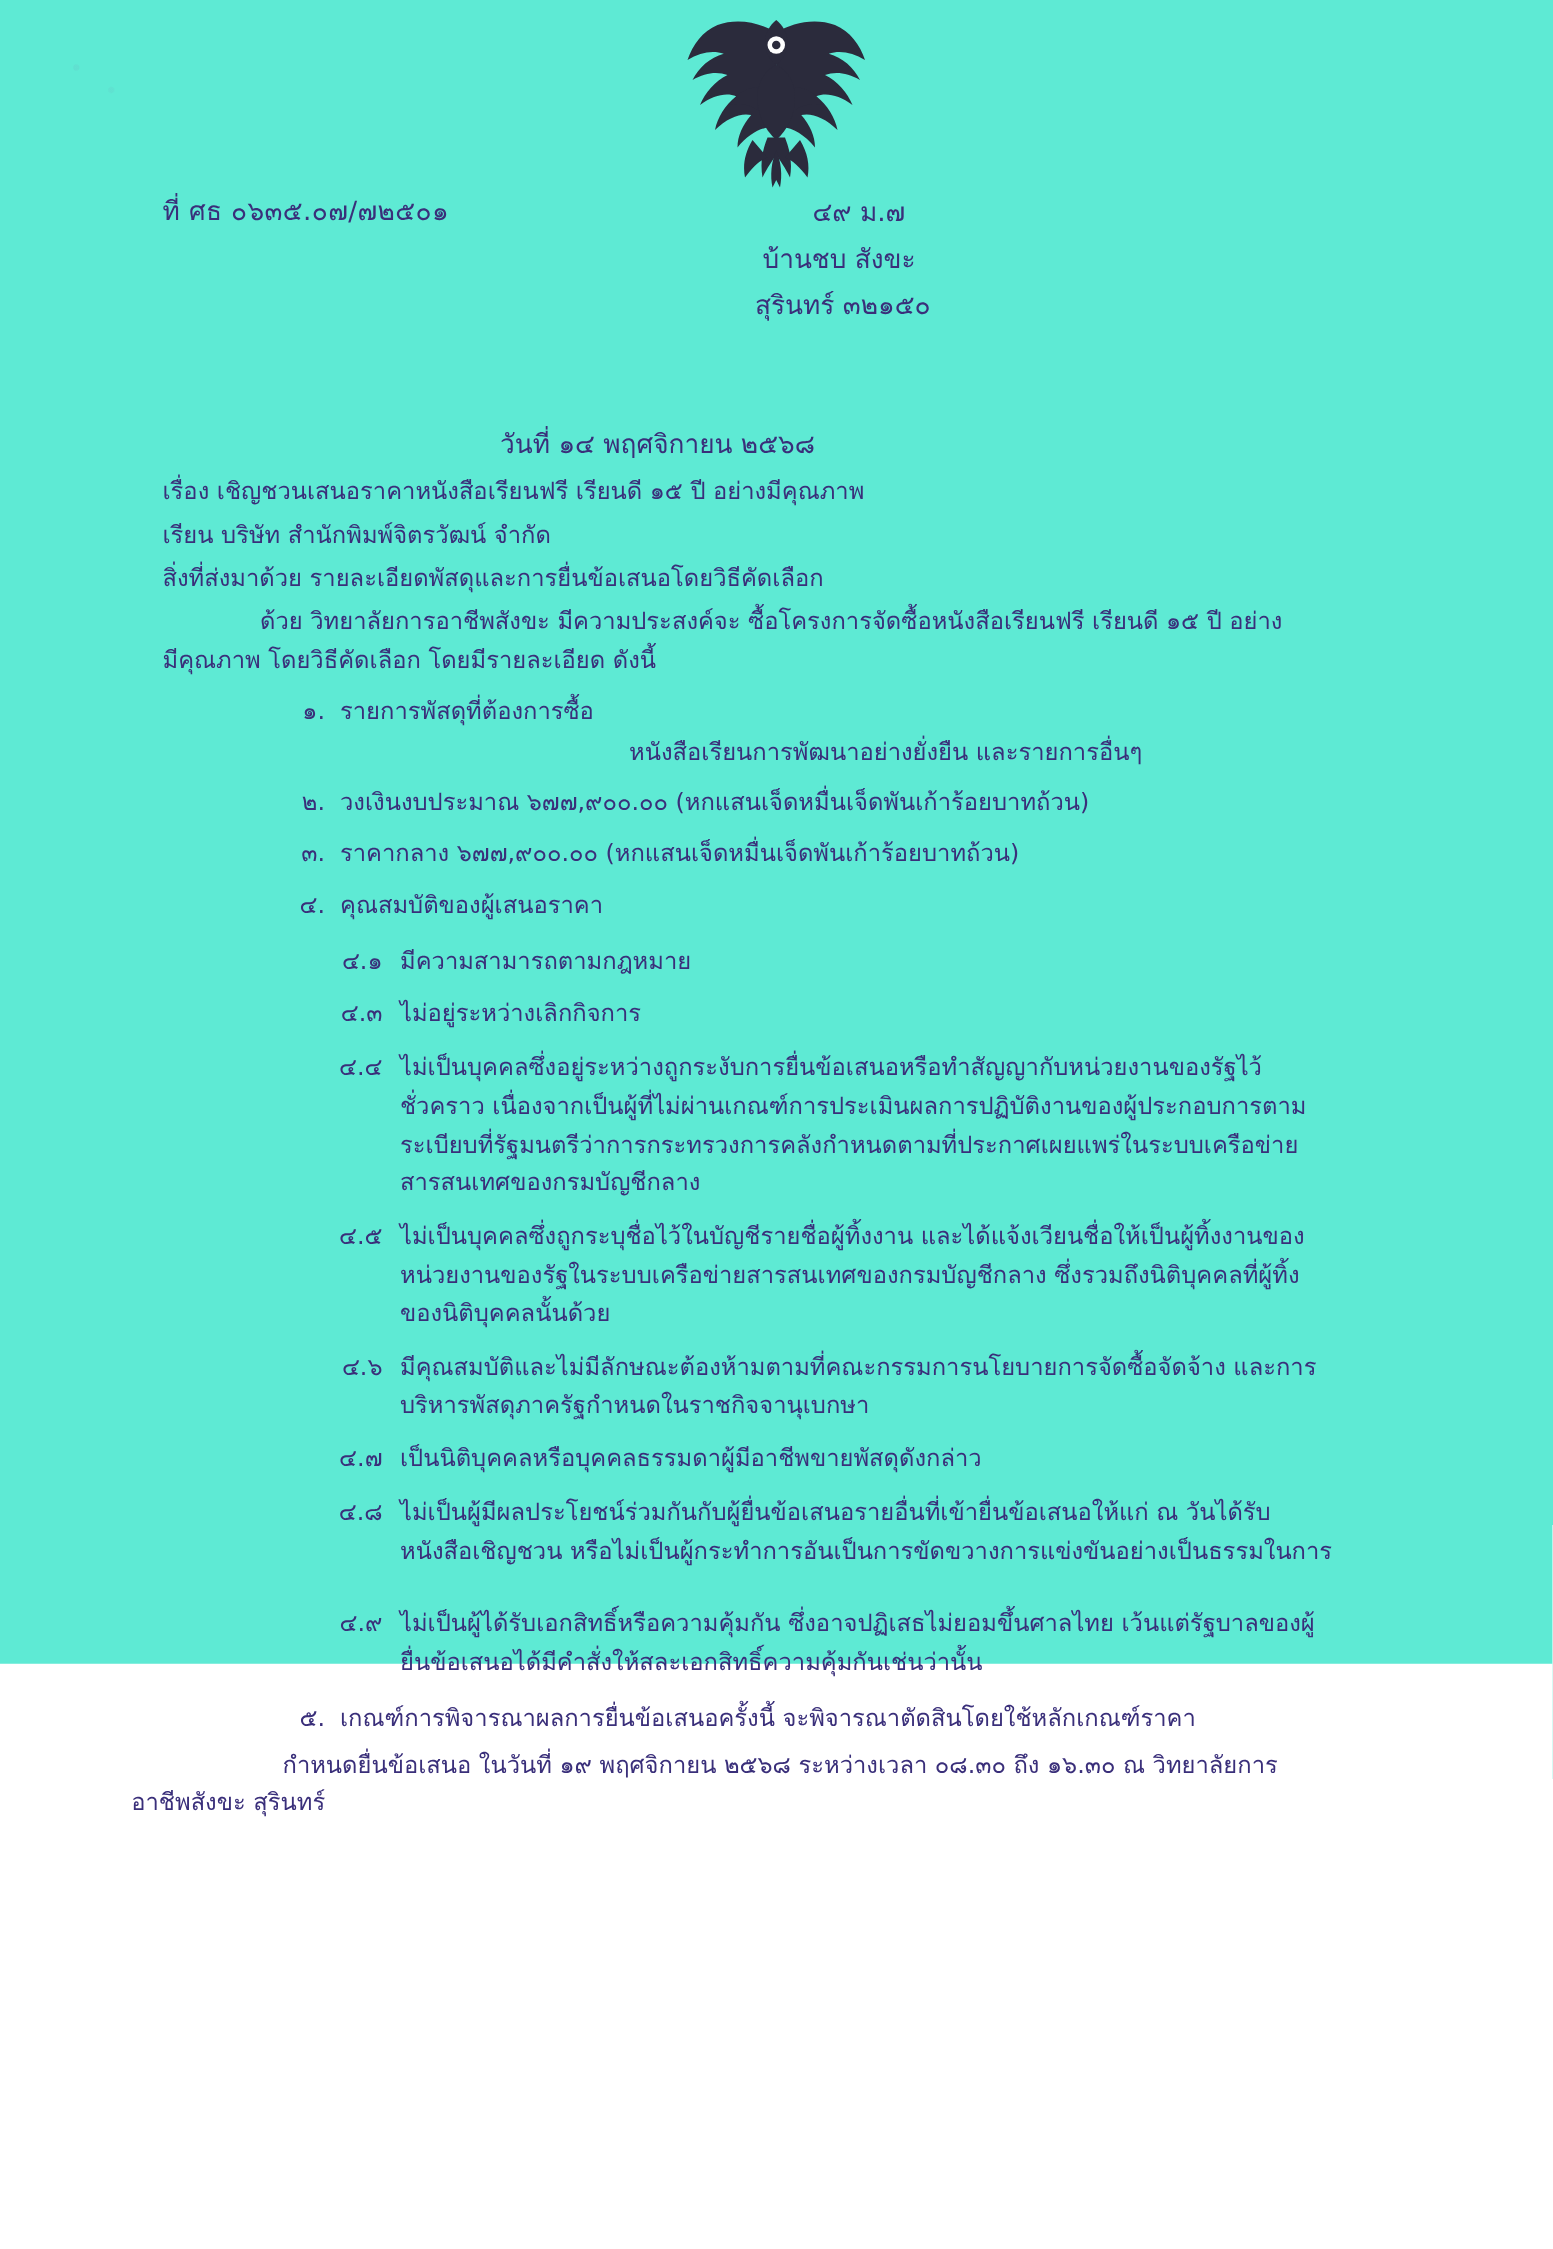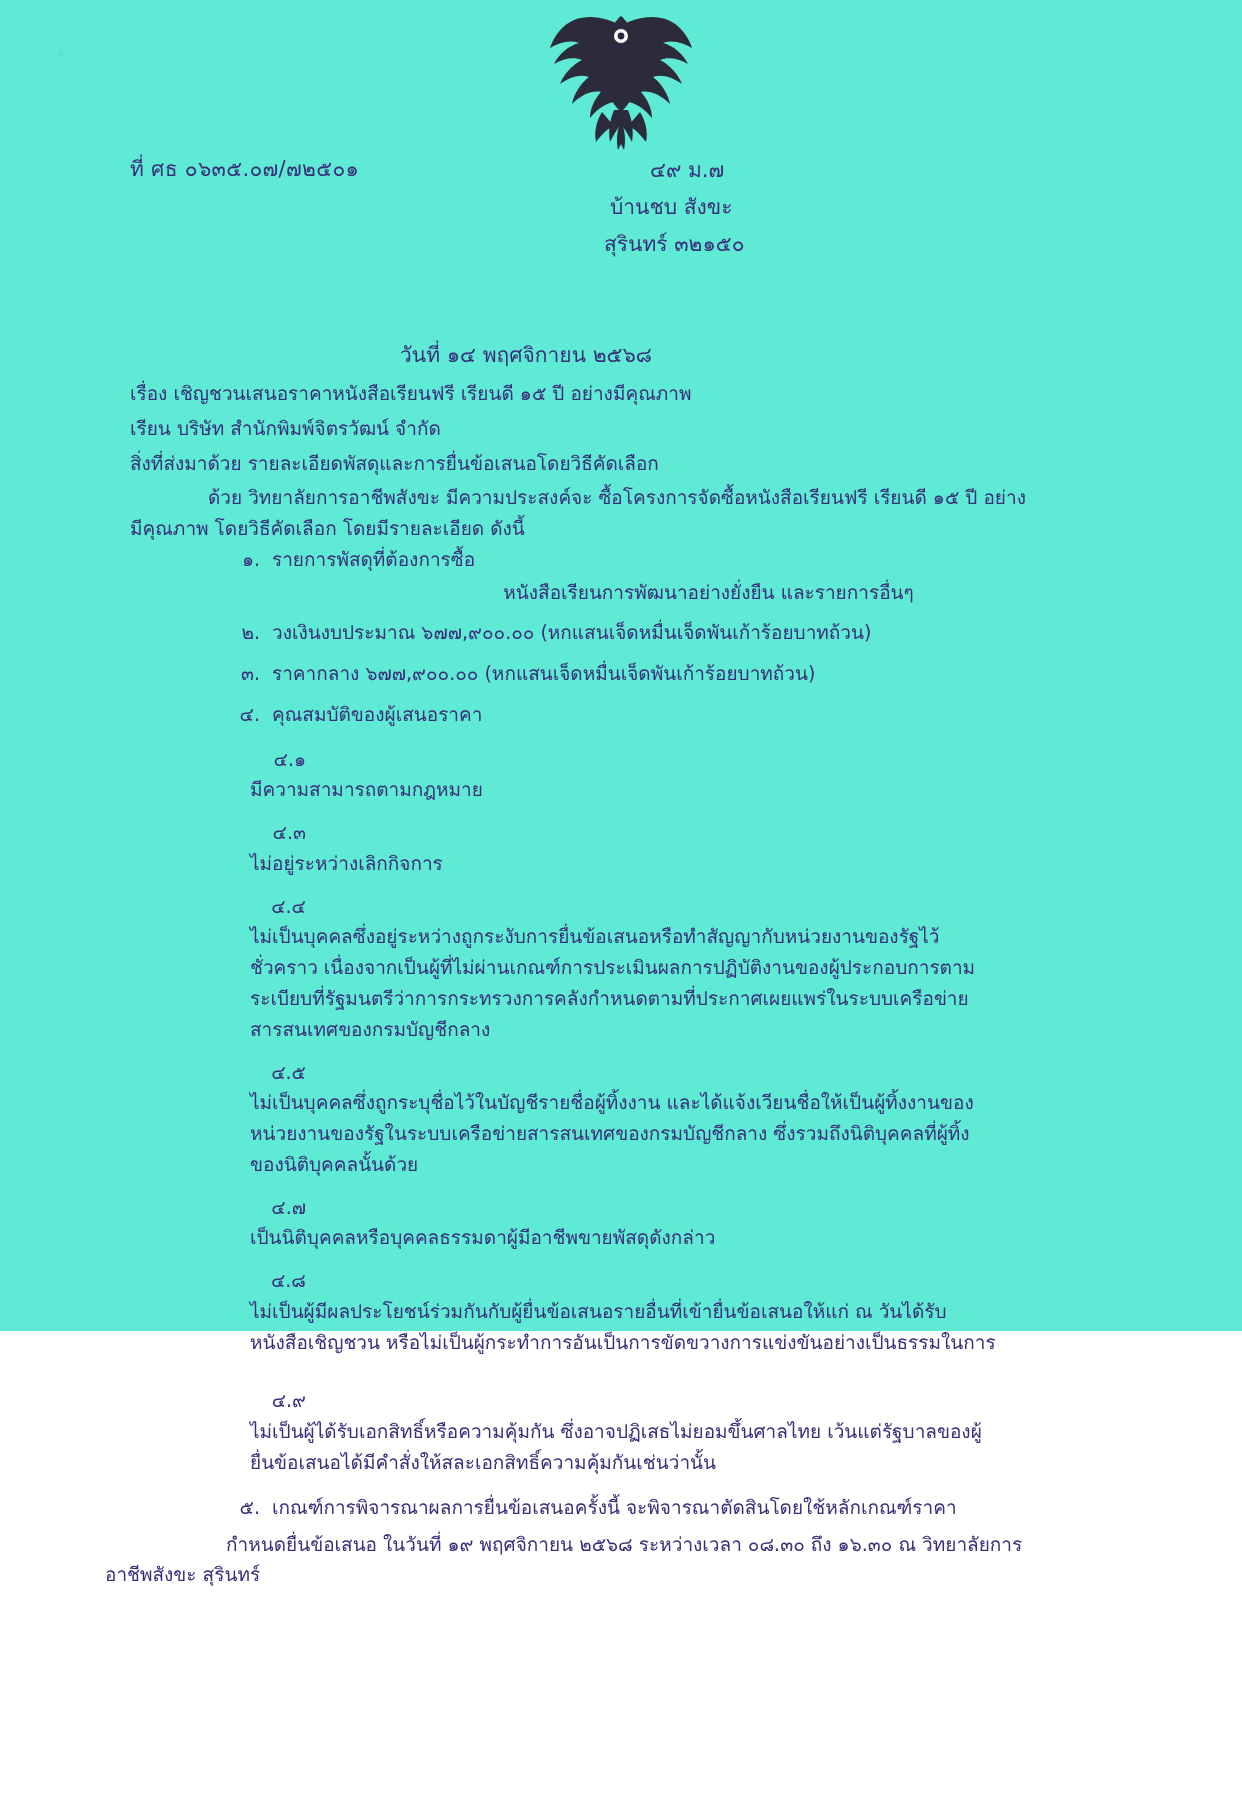--- a/index.html
+++ b/index.html
@@ -21,30 +21,30 @@
   .addr .l1{margin-left:88px;}
   .addr .l2{margin-left:48px;}
   .addr .l3{margin-left:42px;}
 
   .date-line{position:absolute;left:0;right:0;top:338px;text-align:center;font-size:21px;padding-right:190px;}
 
   .block{position:absolute;left:130px;right:105px;top:378px;font-size:19px;line-height:1.62;}
   .line{margin:0 0 4px 0;}
   .subject,.to,.attach{white-space:nowrap;}
   .indent1{text-indent:78px;}
-  .para{}
+  .para{margin-bottom:10px;}
 
   .item{margin:0 0 2px 0;display:flex;}
   .item .num{flex:0 0 auto;text-align:right;}
   .item .txt{flex:1 1 auto;}
 
   .lvl1{padding-left:96px;}
   .lvl1 .num{width:34px;margin-right:12px;}
   .lvl1-sub{padding-left:150px;}
-  .lvl2{padding-left:120px;flex-direction:column;}
+  .lvl2{padding-left:120px;}
   .lvl2 .num{width:56px;margin-right:14px;}
   .lvl2 .txt{line-height:1.62;}
   .lvl1 .txt{line-height:1.62;}
   .tail{padding-left:96px;}
   .tail2{padding-left:0px;}
 
   .footer-wrap{margin-top:6px;}
 </style>
 </head>
 <body>
@@ -153,20 +153,27 @@
 
     <div class="item lvl2" style="margin-bottom:12px;">
       <span class="num">๔.๕</span>
       <span class="txt">
         <div>ไม่เป็นบุคคลซึ่งถูกระบุชื่อไว้ในบัญชีรายชื่อผู้ทิ้งงาน และได้แจ้งเวียนชื่อให้เป็นผู้ทิ้งงานของ</div>
         <div>หน่วยงานของรัฐในระบบเครือข่ายสารสนเทศของกรมบัญชีกลาง ซึ่งรวมถึงนิติบุคคลที่ผู้ทิ้ง</div>
         <div>ของนิติบุคคลนั้นด้วย</div>
       </span>
     </div>
 
+    <div class="item lvl2" style="margin-bottom:12px;">
+      <span class="num">๔.๖</span>
+      <span class="txt">
+        <div>มีคุณสมบัติและไม่มีลักษณะต้องห้ามตามที่คณะกรรมการนโยบายการจัดซื้อจัดจ้าง และการ</div>
+        <div>บริหารพัสดุภาครัฐกำหนดในราชกิจจานุเบกษา</div>
+      </span>
+    </div>
 
     <div class="item lvl2" style="margin-bottom:12px;">
       <span class="num">๔.๗</span>
       <span class="txt">เป็นนิติบุคคลหรือบุคคลธรรมดาผู้มีอาชีพขายพัสดุดังกล่าว</span>
     </div>
 
     <div class="item lvl2" style="margin-bottom:28px;">
       <span class="num">๔.๘</span>
       <span class="txt">
         <div>ไม่เป็นผู้มีผลประโยชน์ร่วมกันกับผู้ยื่นข้อเสนอรายอื่นที่เข้ายื่นข้อเสนอให้แก่ ณ วันได้รับ</div>

